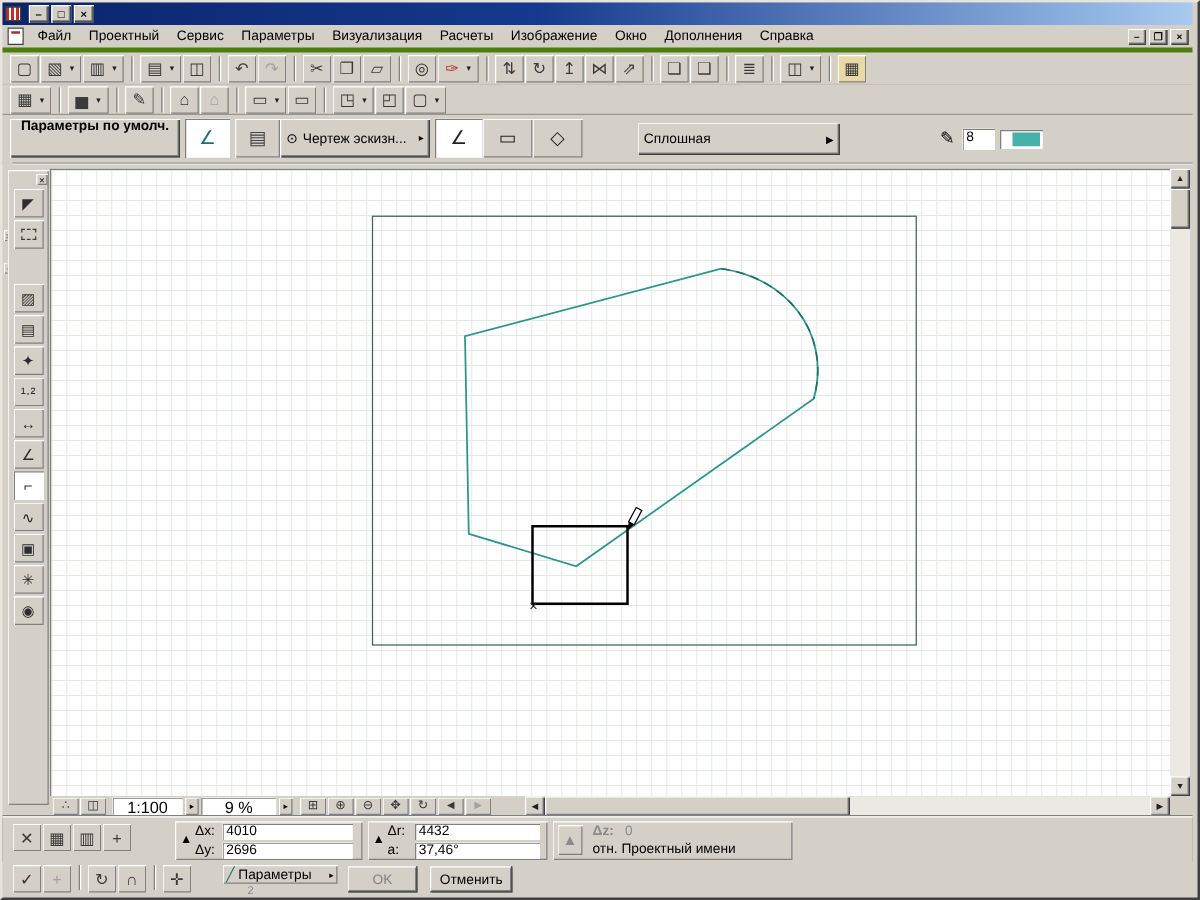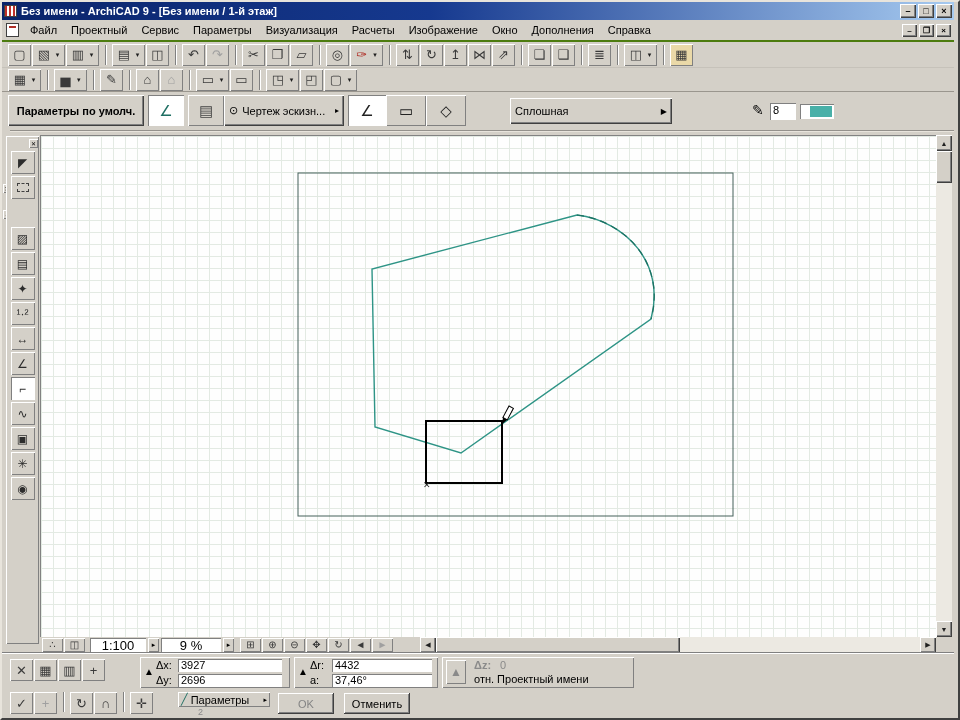--- a/index.html
+++ b/index.html
@@ -9,21 +9,21 @@
   .raised2{box-shadow:inset 1px 1px 0 #ffffff,inset -1px -1px 0 #404040,inset -2px -2px 0 #808080;background:#d4d0c8}
 
   
   .titlebar{position:absolute;left:0;top:0;width:952px;height:18px;background:linear-gradient(90deg,#0a246a 0%,#16398f 45%,#a6caf0 100%);display:flex;align-items:center;padding:0 2px;color:#fff}
   .app-icon{width:13px;height:12px;background:repeating-linear-gradient(90deg,#c03028 0 2px,#fff 2px 4px);border:1px solid #404040;margin-right:4px}
   .title-text{font-weight:bold;font-size:11px;flex:1;white-space:nowrap;overflow:hidden}
   .wbtn{width:16px;height:14px;display:flex;align-items:center;justify-content:center;font-size:9px;font-weight:bold;color:#000;margin-left:2px}
   .wbtn-sm{width:15px;height:13px;display:flex;align-items:center;justify-content:center;font-size:8px;font-weight:bold;color:#000;margin-left:2px}
 
   
-  .menubar{position:absolute;left:0;top:18px;width:952px;height:22px;display:flex;align-items:center;border-bottom:2px solid #4d7c0f;padding:0 1px}
+  .menubar{position:absolute;left:0;top:18px;width:952px;height:22px;display:flex;align-items:center;border-bottom:4px solid #4d7c0f;padding:0 1px}
   .doc-icon{width:13px;height:14px;background:#fff;border:1px solid #404040;margin:0 4px 0 3px;position:relative}
   .doc-icon:after{content:"";position:absolute;left:2px;top:2px;width:7px;height:2px;background:#b03028}
   .menu-item{padding:0 7px;line-height:20px;cursor:default}
   .mdi-buttons{margin-left:auto;display:flex;align-items:center;padding-right:2px}
 
   
   .toolbar{position:absolute;display:flex;align-items:center;padding-left:6px}
   .toolbar-main{left:0;top:40px;width:952px;height:26px;border-bottom:1px solid #c6c2ba}
   .toolbar-second{left:0;top:66px;width:952px;height:24px;border-bottom:1px solid #9a968e}
   .tbtn{width:23px;height:22px;display:inline-flex;align-items:center;justify-content:center;box-shadow:inset 1px 1px 0 #ffffff,inset -1px -1px 0 #808080;background:#d4d0c8;margin-right:1px;position:relative}
@@ -33,21 +33,21 @@
   .tbtn.pressed{background:#ffffff;box-shadow:inset 1px 1px 0 #808080,inset -1px -1px 0 #ffffff}
   .tbtn.active{background:#ead9a8}
   .drop{font-size:7px;color:#202020}
   .sep{display:inline-block;width:2px;height:20px;border-left:1px solid #808080;border-right:1px solid #ffffff;margin:0 5px}
   .dashedbox{width:12px;height:9px;border:1px dashed #404040}
 
   
   .infobox{position:absolute;left:0;top:90px;width:952px;height:40px;border-bottom:2px groove #e8e4dc}
   .dock-strip{position:absolute;left:0;top:90px;width:8px;height:40px;background:#d4d0c8}
   .mini-btn{position:absolute;width:8px;height:9px;display:flex;align-items:center;justify-content:center;font-size:6px;box-shadow:inset 1px 1px 0 #fff,inset -1px -1px 0 #808080;background:#d4d0c8}
-  .panel-btn{position:absolute;display:flex;align-items:center;justify-content:center;font-weight:bold;box-shadow:inset 1px 1px 0 #ffffff,inset -1px -1px 0 #404040,inset -2px -2px 0 #808080;background:#d4d0c8}
+  .panel-btn{position:absolute;display:flex;align-items:flex-start;justify-content:center;font-weight:bold;box-shadow:inset 1px 1px 0 #ffffff,inset -1px -1px 0 #404040,inset -2px -2px 0 #808080;background:#d4d0c8}
   .big-tbtn{position:absolute;display:flex;align-items:center;justify-content:center;box-shadow:inset 1px 1px 0 #ffffff,inset -1px -1px 0 #808080;background:#d4d0c8}
   .big-tbtn .glyph{font-size:15px;color:#1f6f63}
   .big-tbtn.pressed{background:#fff;box-shadow:inset 1px 1px 0 #808080,inset -1px -1px 0 #ffffff}
   .combo{position:absolute;display:flex;align-items:center;box-shadow:inset 1px 1px 0 #ffffff,inset -1px -1px 0 #404040,inset -2px -2px 0 #808080;background:#d4d0c8;padding:0 5px}
   .combo .arrow{margin-left:auto;font-size:8px;color:#000}
   .field{background:#fff;box-shadow:inset 1px 1px 0 #808080,inset -1px -1px 0 #ffffff;padding:1px 3px}
   .pen-swatch{position:absolute;display:flex;box-shadow:inset 1px 1px 0 #808080,inset -1px -1px 0 #ffffff;background:#fff}
   .pen-swatch .chip{flex:1;margin:2px}
 
   
@@ -92,21 +92,20 @@
   .snap-combo{position:absolute;left:176px;top:690px;width:92px;height:15px;display:flex;align-items:center;box-shadow:inset 1px 1px 0 #ffffff,inset -1px -1px 0 #808080;background:#d4d0c8;padding:0 3px}
   .snap-sub{position:absolute;left:196px;top:705px;font-size:9px;color:#8a8a8a}
 </style>
 </head>
 <body>
 
 <div class="window">
 
   <div class="titlebar">
     <span class="app-icon"></span>
-    <span class="title-text">Без имени - ArchiCAD 9 - [Без имени / 1-й этаж]</span>
     <span class="wbtn raised2">–</span>
     <span class="wbtn raised2">□</span>
     <span class="wbtn raised2">×</span>
   </div>
 
   <div class="menubar">
     <span class="doc-icon"></span>
     <span style="display:flex">
         <span class="menu-item">Файл</span>
         <span class="menu-item">Проектный</span>
@@ -413,21 +412,21 @@
         </span>
         <span class="tbtn">
           <span class="glyph">+</span>
         </span>
       </span>
 
     <div class="coord-group" style="left:138px;top:3px;width:150px">
       <span class="tri">▲</span>
       <div class="coord-row" style="left:16px;top:1px">
         <span class="coord-label">Δx:</span>
-        <span class="coord-field">3927</span>
+        <span class="coord-field">4010</span>
       </div>
       <div class="coord-row" style="left:16px;top:16px">
         <span class="coord-label">Δy:</span>
         <span class="coord-field">2696</span>
       </div>
     </div>
 
     <div class="coord-group" style="left:292px;top:3px;width:144px">
       <span class="tri">▲</span>
       <div class="coord-row" style="left:16px;top:1px">

